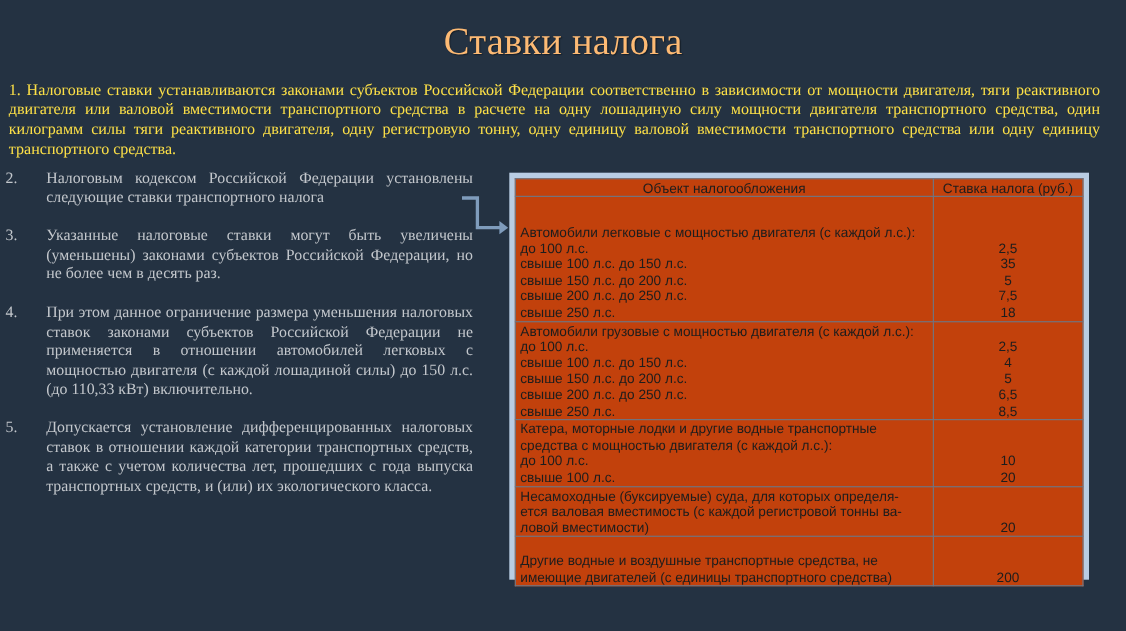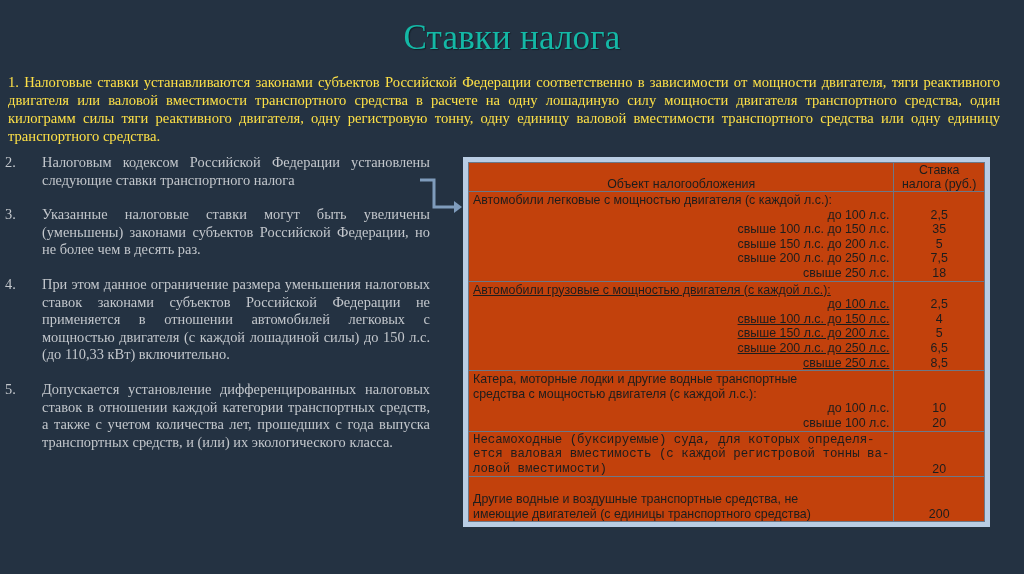--- a/index.html
+++ b/index.html
@@ -6,21 +6,21 @@
   body {
     width: 1024px; height: 574px; overflow: hidden;
     background: #243242;
     font-family: "Liberation Serif", "DejaVu Serif", serif;
     color: #c9cdd2;
     position: relative;
   }
   .title {
     position: absolute; left: 0; top: 18px; width: 1024px;
     text-align: center;
-    font-size: 35px; color: #14b8a6;
+    font-size: 35px; color: #fdba74;
     font-family: "Liberation Serif", serif;
     letter-spacing: 0.2px;
     text-shadow: 1px 1px 1px rgba(0,0,0,0.4);
   }
   .intro {
     position: absolute; left: 8px; top: 73px; width: 992px;
     font-size: 14.6px; line-height: 18px;
     text-align: justify; color: #fde047;
   }
   .list {
@@ -46,21 +46,21 @@
   }
   table.tax td, table.tax th {
     border: 1px solid #6c7888;
     padding: 0 4px;
     vertical-align: bottom;
     font-weight: normal;
   }
   table.tax th { text-align: center; height: 15px; line-height: 14px; }
   .c1 { width: 372px; }
   .c2 { width: 137px; text-align: center; margin-top: 32px; }
-  .sub { text-align: right; }
+  .sub { }
   .lines div { white-space: nowrap; }
   .vals div { }
 </style>
 </head>
 <body>
 
 <div class="title">Ставки налога</div>
 
 <div class="intro">1. Налоговые ставки устанавливаются законами субъектов Российской Федерации соответственно в зависимости от мощности двигателя, тяги реактивного двигателя или валовой вместимости транспортного средства в расчете на одну лошадиную силу мощности двигателя транспортного средства, один килограмм силы тяги реактивного двигателя, одну регистровую тонну, одну единицу валовой вместимости транспортного средства или одну единицу транспортного средства.</div>
 
@@ -92,21 +92,21 @@
 
 <table class="tax">
   <tbody>
       <tr>
     <th class="c1">Объект налогообложения</th>
     <th class="c2">Ставка налога (руб.)</th>
   </tr>
 
   <tr>
     <td class="c1">
-      <div class="lines" style="padding-top:1px;">
+      <div class="lines" style="padding-top:1px;margin-top:24px;">
         <div>Автомобили легковые с мощностью двигателя (с каждой л.с.):</div>
         <div class="sub">до 100 л.с.</div>
         <div class="sub">свыше 100 л.с. до 150 л.с.</div>
         <div class="sub">свыше 150 л.с. до 200 л.с.</div>
         <div class="sub">свыше 200 л.с. до 250 л.с.</div>
         <div class="sub">свыше 250 л.с.</div>
       </div>
     </td>
     <td class="c2">
       <div class="vals">
@@ -114,21 +114,21 @@
         <div>35</div>
         <div>5</div>
         <div>7,5</div>
         <div>18</div>
       </div>
     </td>
   </tr>
 
   <tr>
     <td class="c1">
-      <div class="lines" style="padding-top:1px;text-decoration:underline;">
+      <div class="lines" style="padding-top:1px;">
         <div>Автомобили грузовые с мощностью двигателя (с каждой л.с.):</div>
         <div class="sub">до 100 л.с.</div>
         <div class="sub">свыше 100 л.с. до 150 л.с.</div>
         <div class="sub">свыше 150 л.с. до 200 л.с.</div>
         <div class="sub">свыше 200 л.с. до 250 л.с.</div>
         <div class="sub">свыше 250 л.с.</div>
       </div>
     </td>
     <td class="c2">
       <div class="vals">
@@ -153,21 +153,21 @@
     <td class="c2">
       <div class="vals">
         <div>10</div>
         <div>20</div>
       </div>
     </td>
   </tr>
 
   <tr>
     <td class="c1">
-      <div class="lines" style="padding-top:1px;font-family:Liberation Mono, monospace;">
+      <div class="lines" style="padding-top:1px;">
         <div>Несамоходные (буксируемые) суда, для которых  определя-</div>
         <div>ется валовая вместимость (с каждой регистровой тонны ва-</div>
         <div>ловой вместимости)</div>
       </div>
     </td>
     <td class="c2">20</td>
   </tr>
 
 
   <tr>

